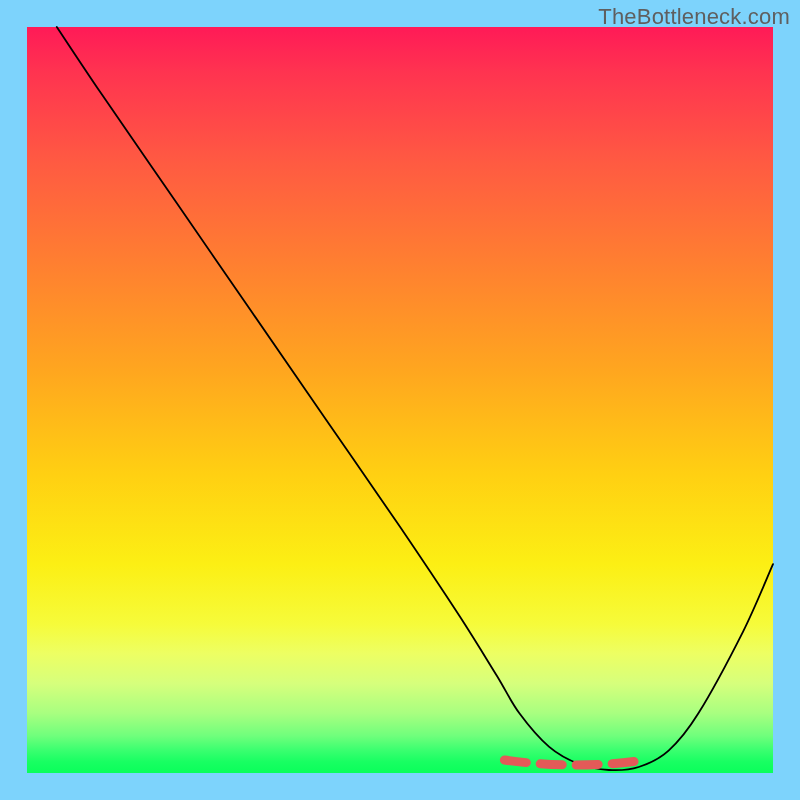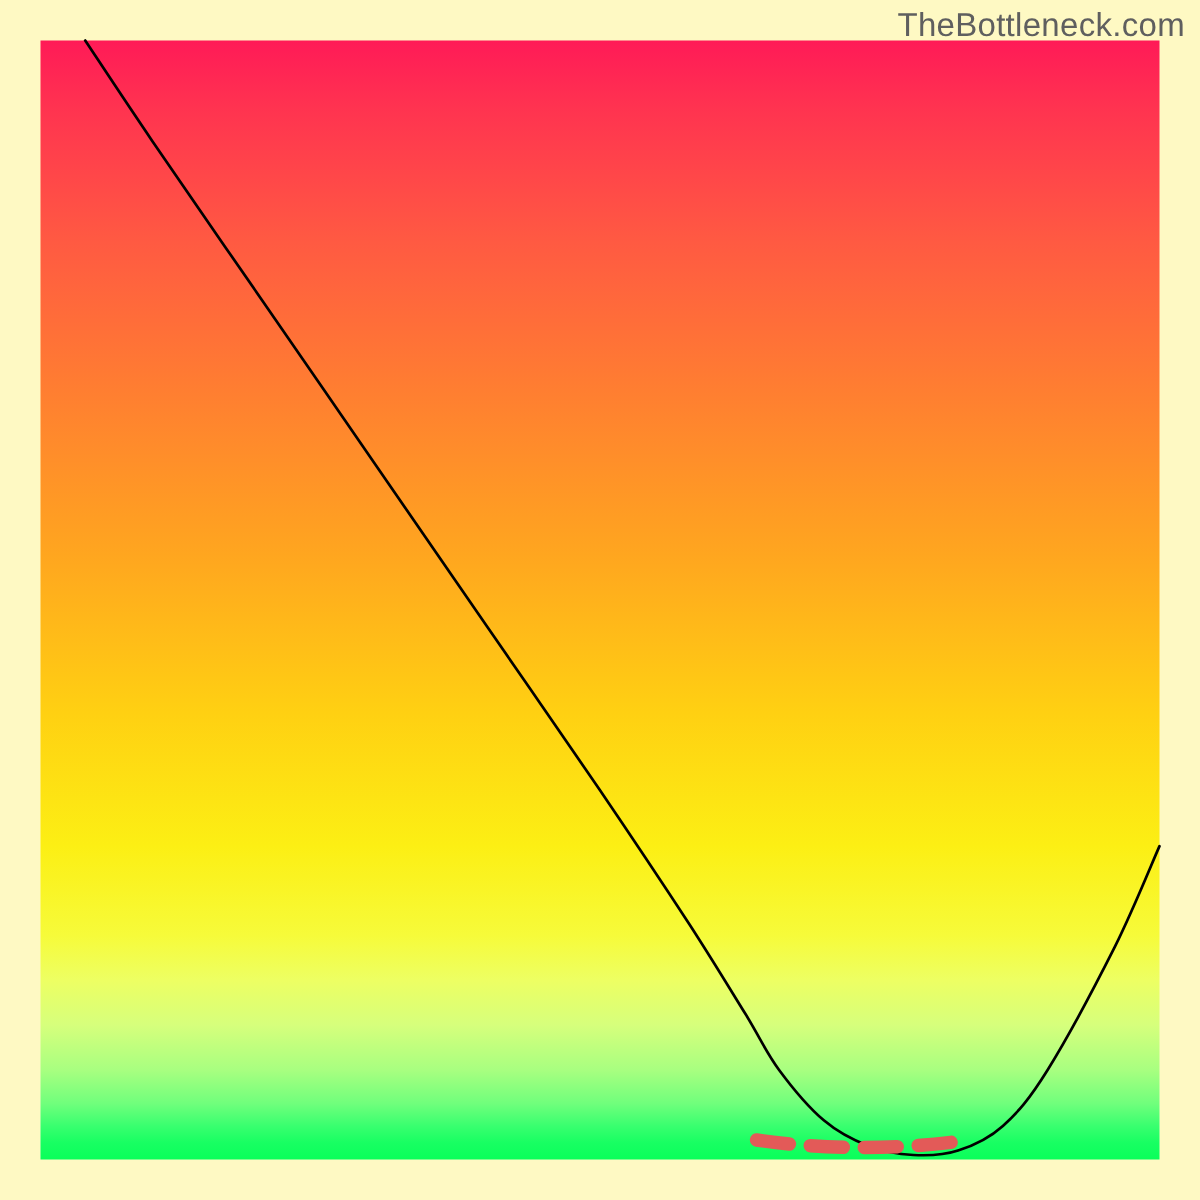--- a/index.html
+++ b/index.html
@@ -8,21 +8,21 @@
     width: 800px;
     height: 800px;
     background: #000;
     overflow: hidden;
     font-family: Arial, Helvetica, sans-serif;
   }
   .frame {
     position: relative;
     width: 800px;
     height: 800px;
-    background: #fef9c3;
+    background: #7dd3fc;
   }
   .watermark {
     position: absolute;
     top: 4px;
     right: 10px;
     color: #5f5f5f;
     font-size: 22px;
     font-weight: 400;
     letter-spacing: 0.2px;
     z-index: 50;

